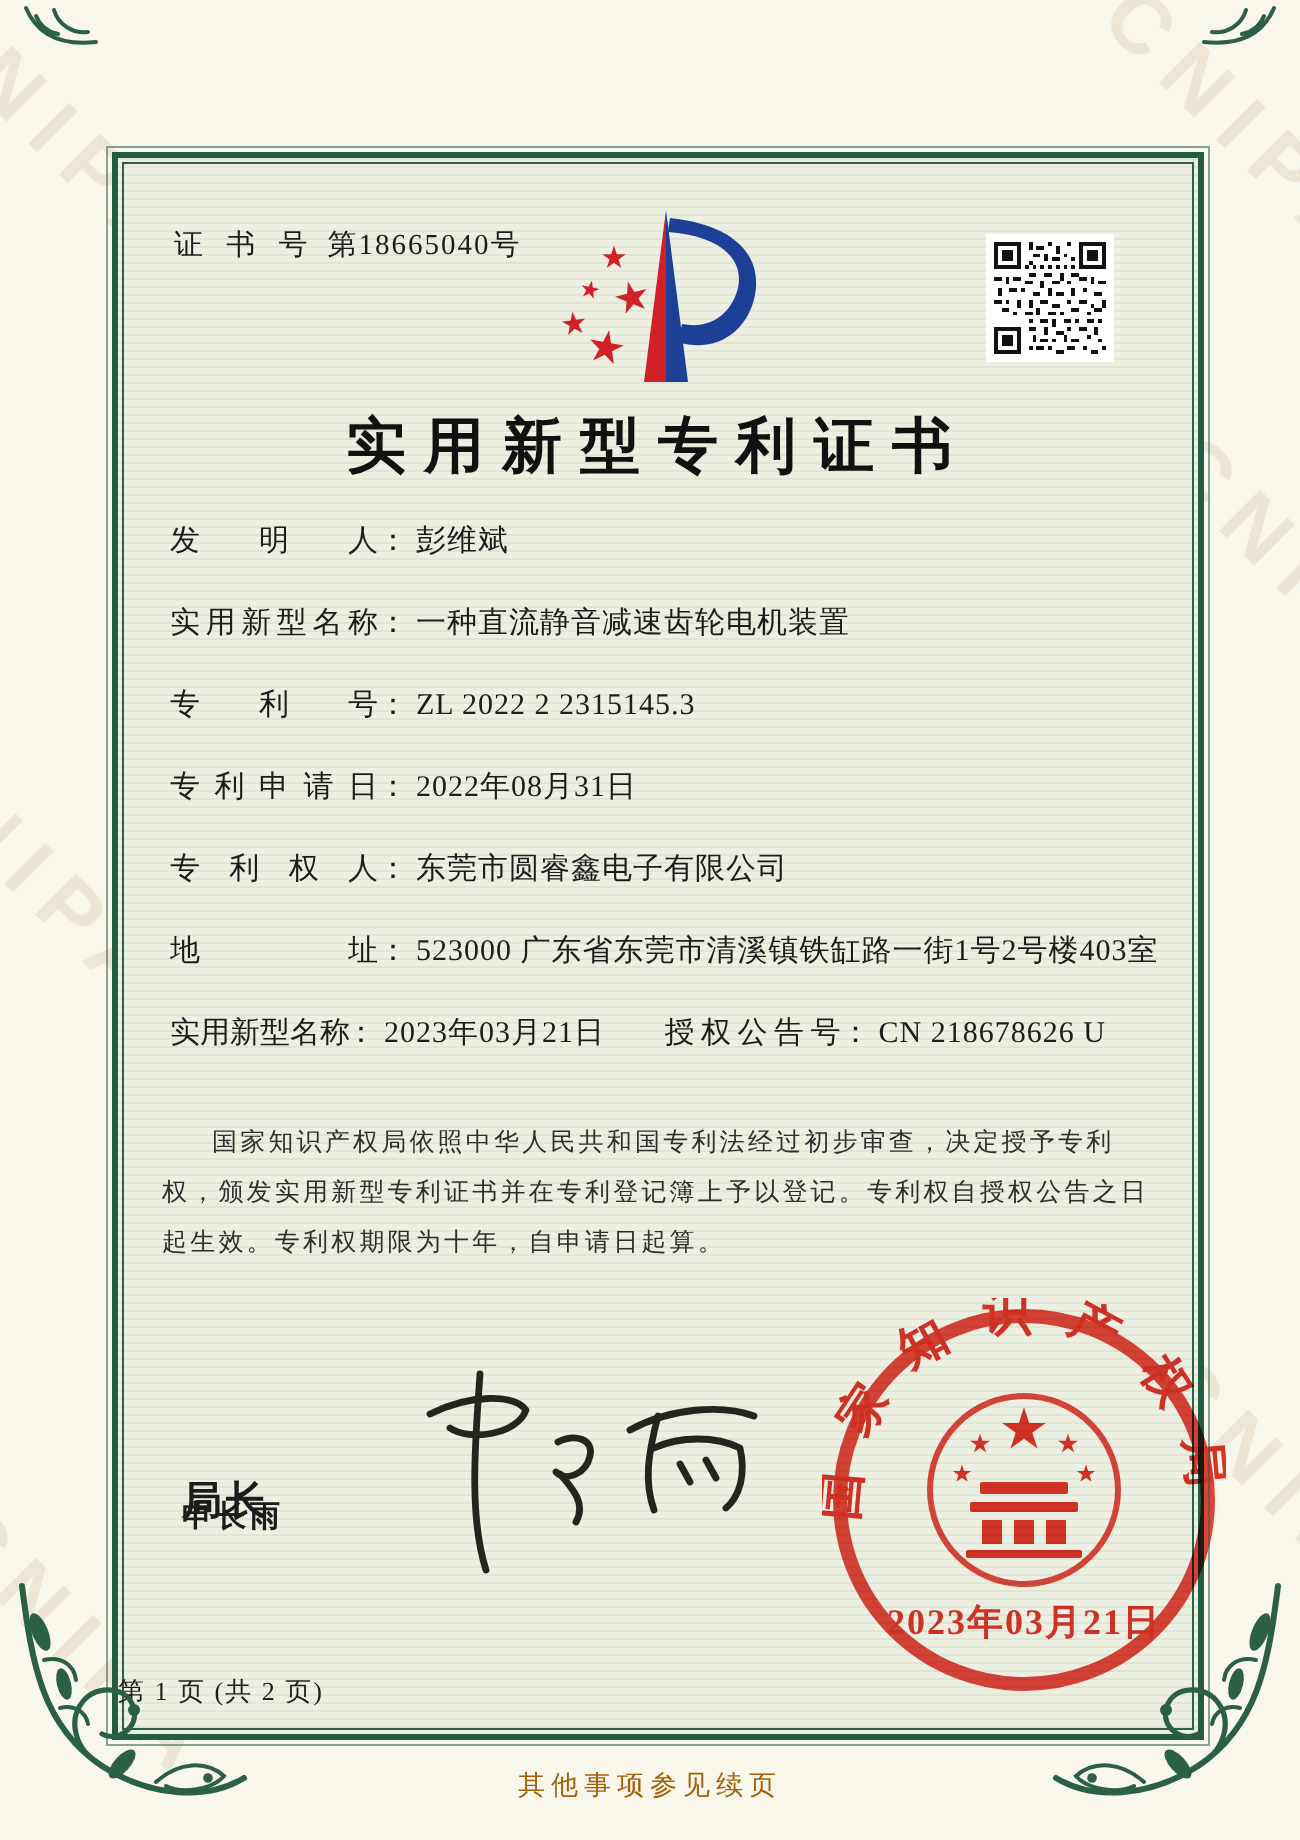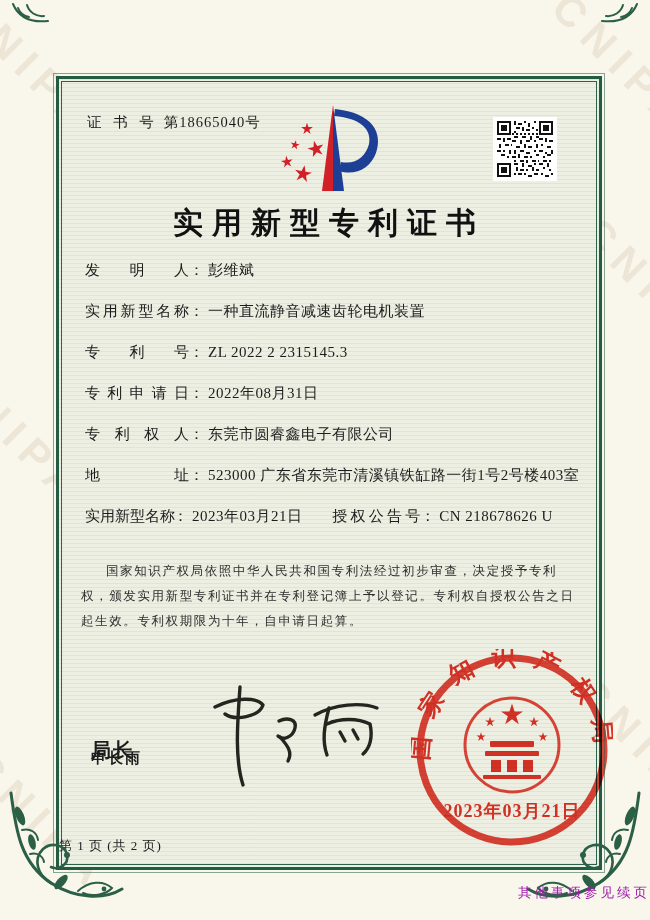--- a/index.html
+++ b/index.html
@@ -63,22 +63,22 @@
   .sign-title { position:absolute; left:32px; top:658px; font-size:20px; font-weight:bold; letter-spacing:2px; }
   .sign-name  { position:absolute; left:32px; top:670px; font-size:15px; font-weight:bold; letter-spacing:2px; }
   .signature  { position:absolute; left:118px; top:596px; width:216px; height:118px; }
 
   .seal { position:absolute; left:352px; top:570px; width:202px; height:202px;
           mix-blend-mode:multiply; opacity:0.95; }
 
   .page-num { position:absolute; left:0; top:758px; width:100%; text-align:left;
               font-size:13px; letter-spacing:1px; }
 
-  .footer-note { position:absolute; left:0; top:884px; width:100%; text-align:right;
-                 font-size:13.5px; letter-spacing:3px; color:#a21caf; }
+  .footer-note { position:absolute; left:0; top:884px; width:100%; text-align:center;
+                 font-size:13.5px; letter-spacing:3px; color:#a16207; }
 
   .flourish { position:absolute; width:118px; height:118px; }
   .flourish.bl { left:6px;  top:790px; }
   .flourish.br { left:526px; top:790px; transform:scaleX(-1); }
   .sprig { position:absolute; width:44px; height:26px; }
   .sprig.tl { left:10px; top:2px; }
   .sprig.tr { left:596px; top:2px; transform:scaleX(-1); }
 </style>
 </head>
 <body>

